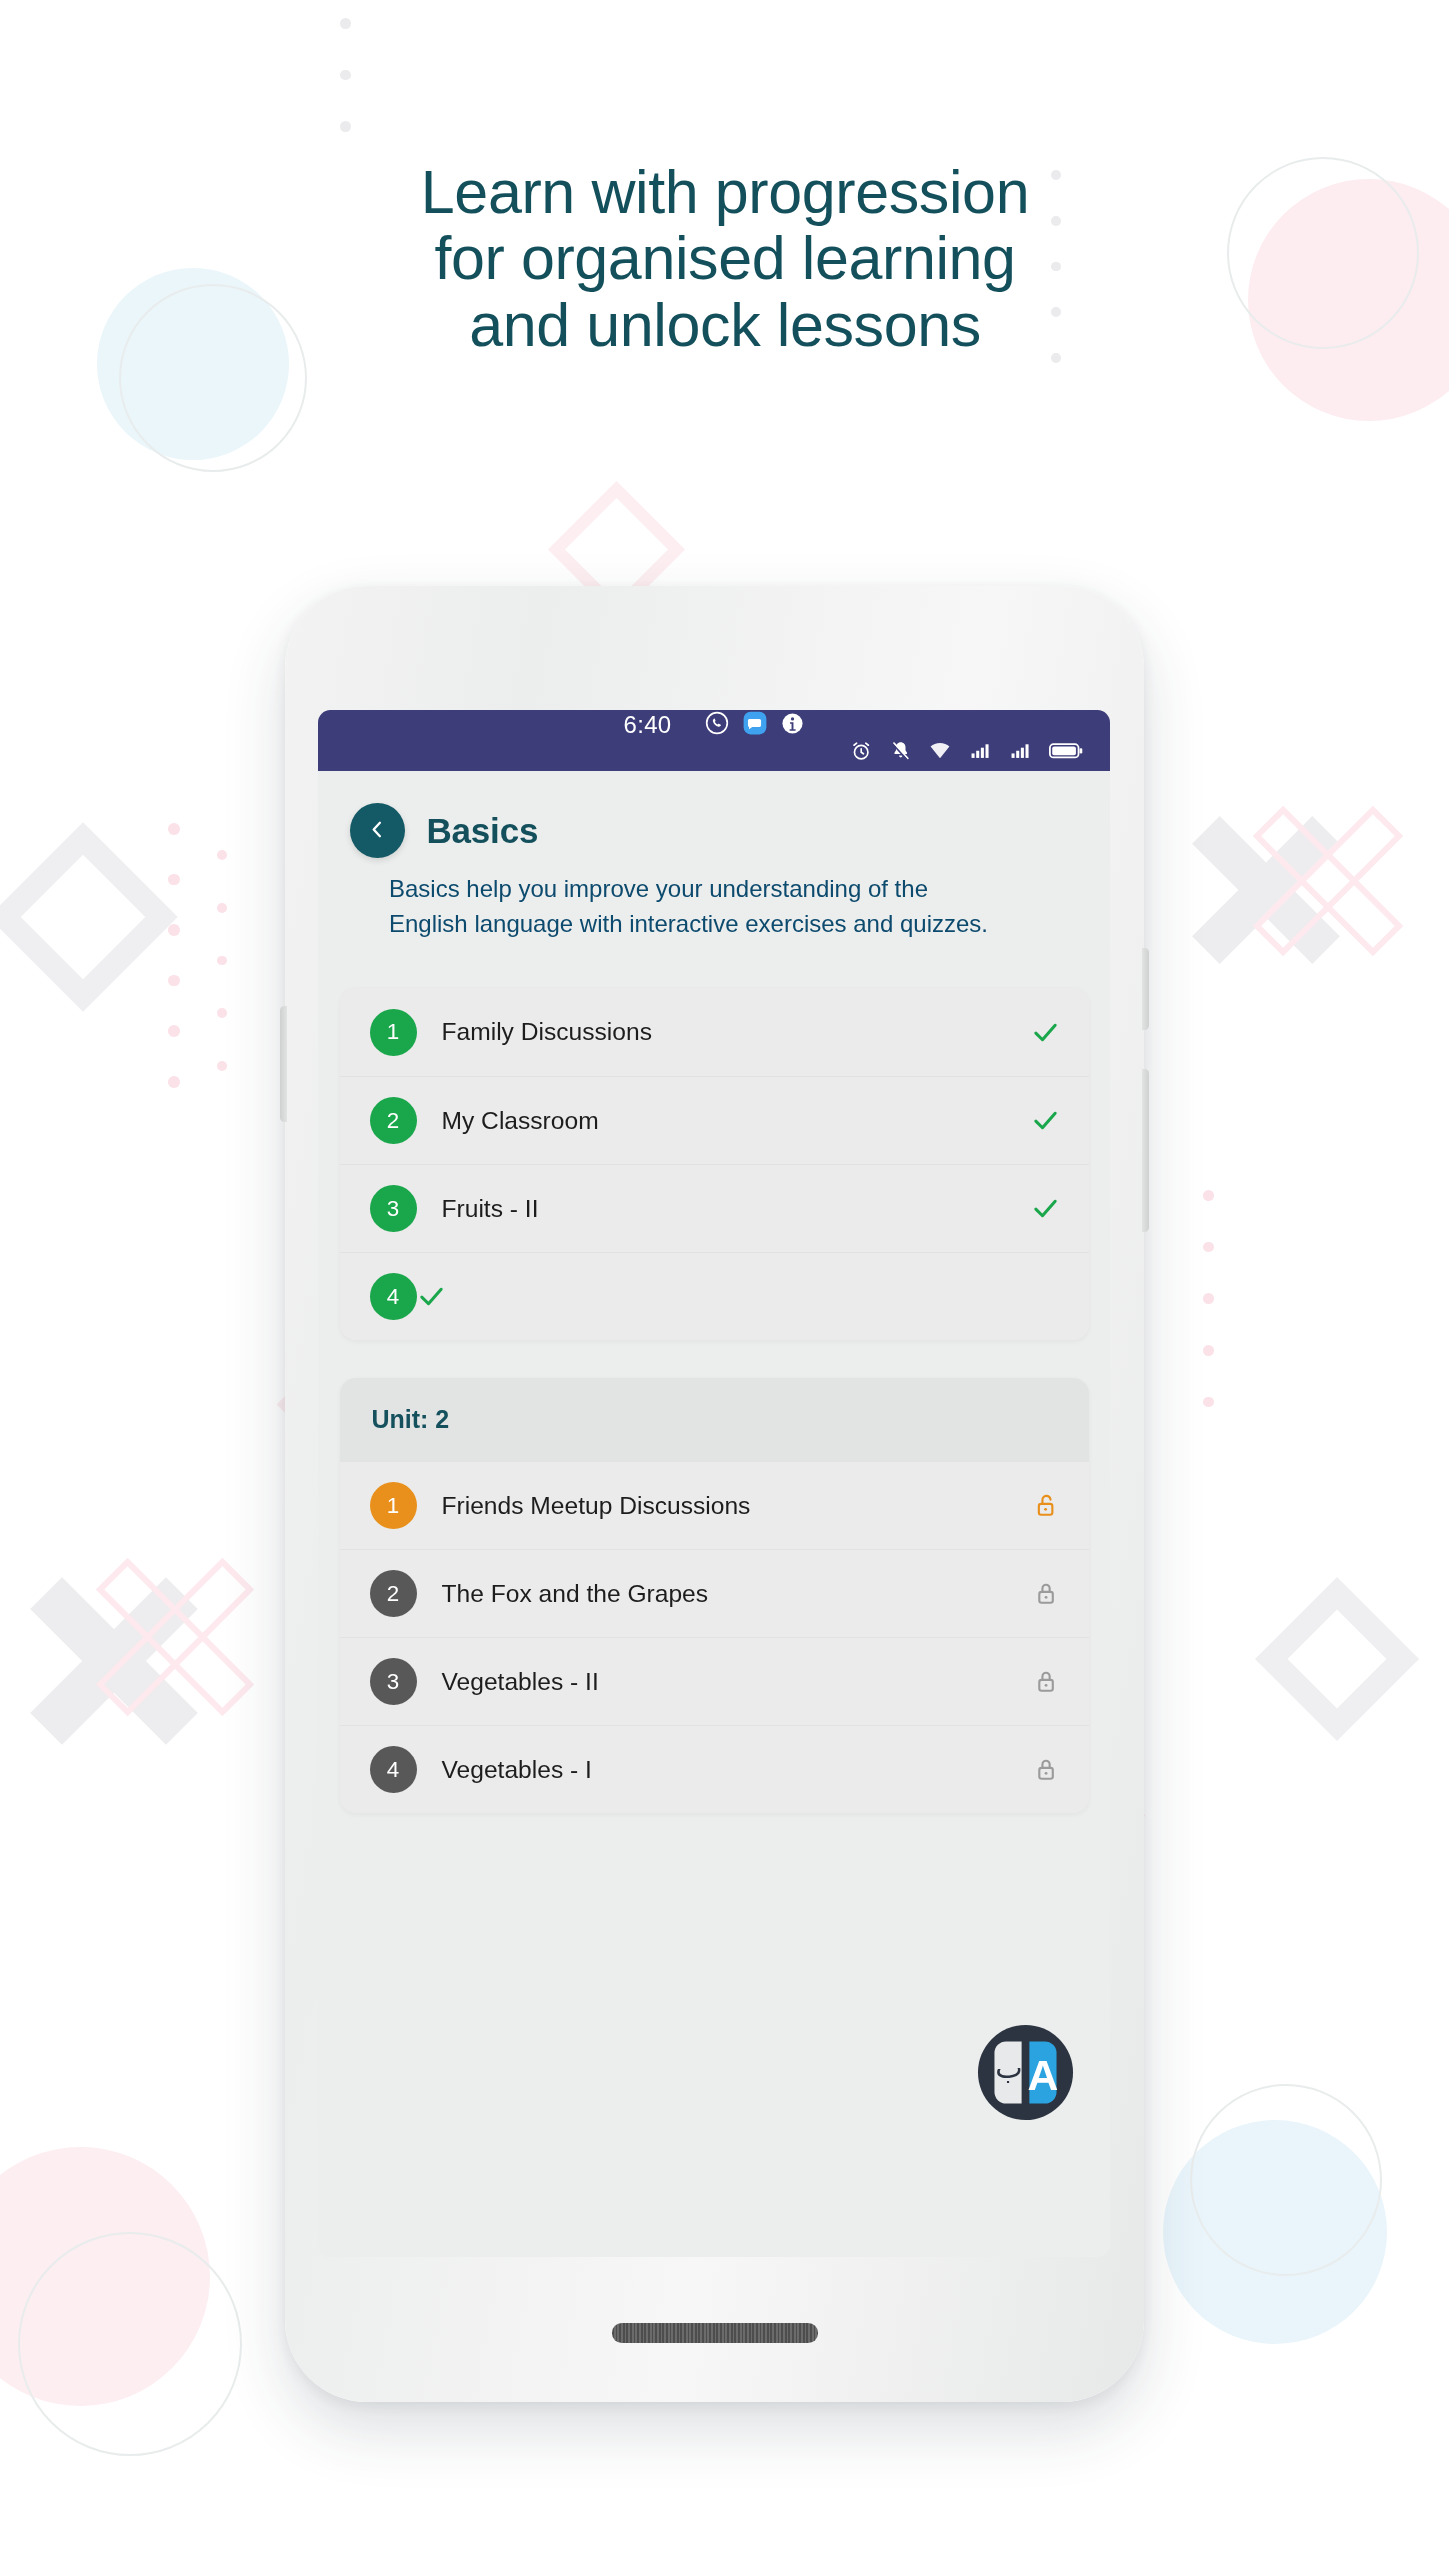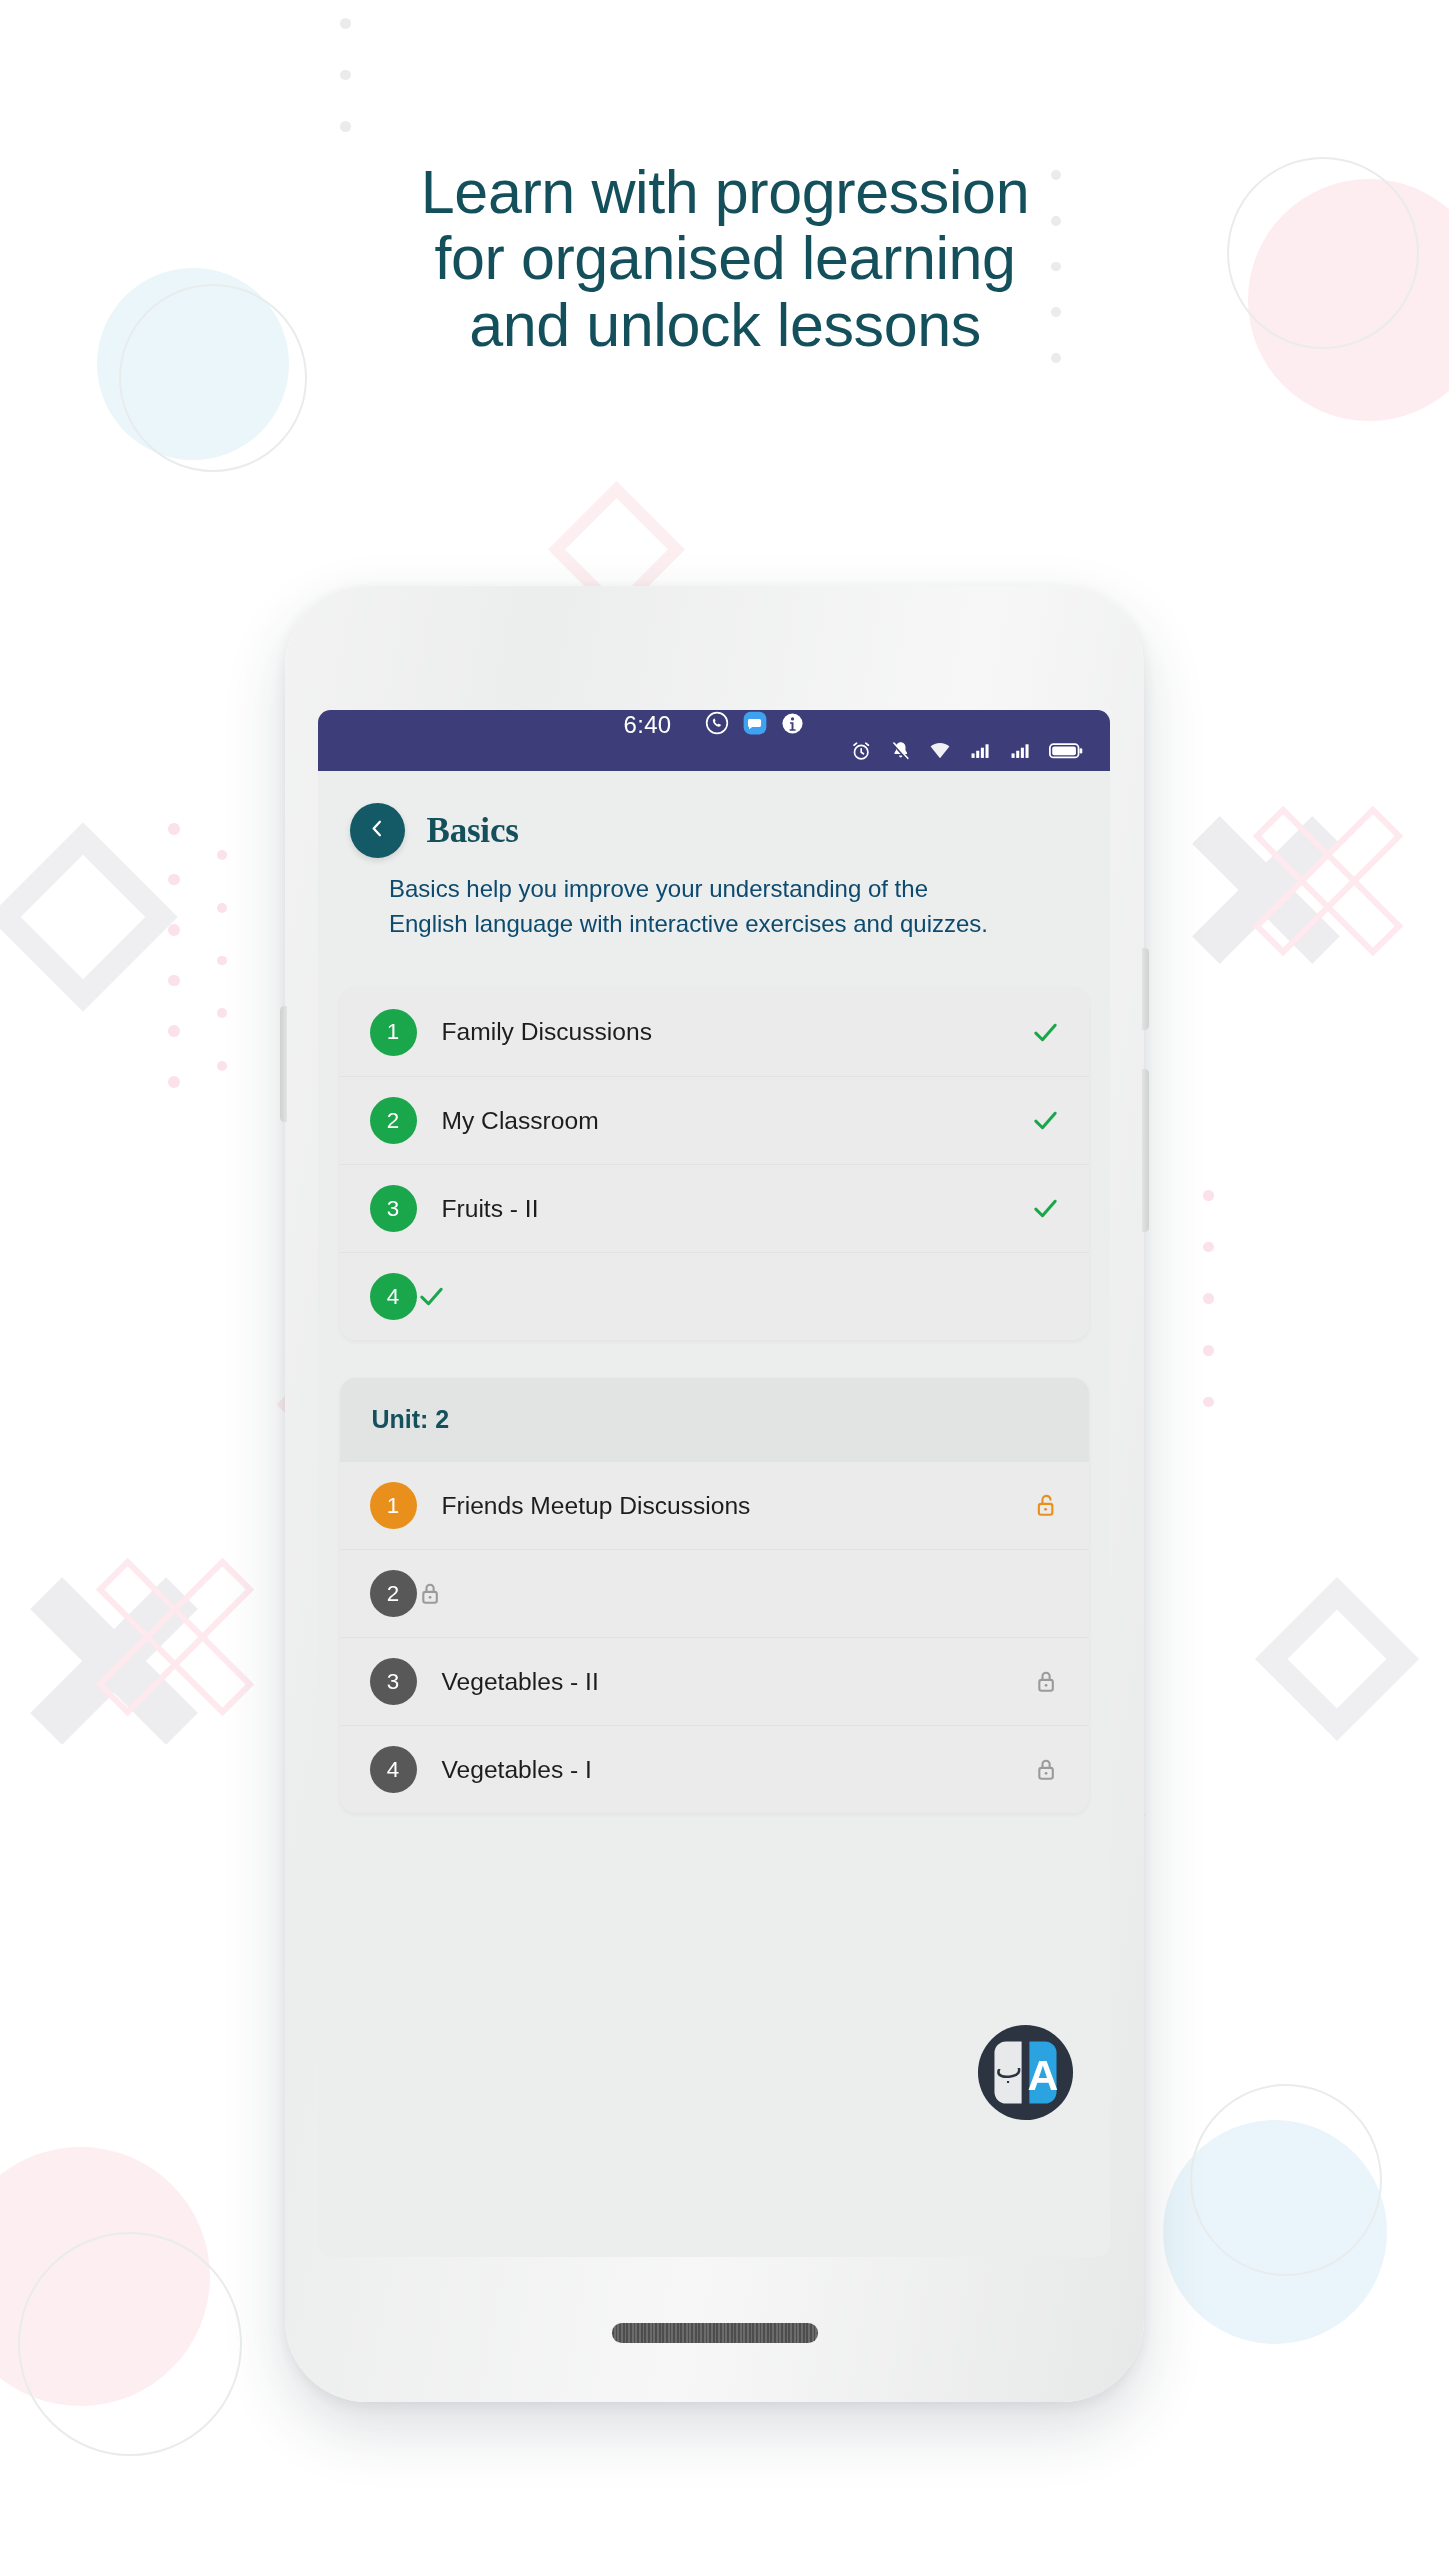--- a/index.html
+++ b/index.html
@@ -161,21 +161,20 @@
 
   
   .app-head {
     padding: 32px 0 0 0;
   }
   .head-row {
     display: flex;
     align-items: center;
     gap: 21.5px;
     padding-left: 32px;
-    font-family: Liberation Serif, serif;
   }
   .back-btn {
     width: 55px; height: 55px;
     border-radius: 50%;
     background: #145a66;
     display: flex; align-items: center; justify-content: center;
     flex: 0 0 auto;
     box-shadow: 0 2.7px 6.3px rgba(0,0,0,.12);
   }
   .page-title {
@@ -501,20 +500,21 @@
             <svg width="27" height="27" viewBox="0 0 24 24" fill="none" stroke="#e8901b" stroke-width="1.9">
                 <rect x="5.2" y="10.6" width="12" height="9.6" rx="2"></rect>
                 <path d="M8.4 10.6V7.3a3.6 3.6 0 0 1 7.2-.5" stroke-linecap="round"></path>
                 <circle cx="11.2" cy="15.4" r="1.25" fill="#e8901b" stroke="none"></circle>
               </svg>
           </div>
         </div>
 
         <div class="lesson">
           <div class="badge locked">2</div>
+          <div class="lesson-title">The Fox and the Grapes</div>
           <div class="lesson-status">
             <svg width="27" height="27" viewBox="0 0 24 24" fill="none" stroke="#9b9b9b" stroke-width="1.9">
                 <rect x="5.6" y="10.6" width="12" height="9.6" rx="2"></rect>
                 <path d="M8.4 10.6V7.4a3.2 3.2 0 0 1 6.4 0v3.2" stroke-linecap="round"></path>
                 <circle cx="11.6" cy="15.4" r="1.25" fill="#9b9b9b" stroke="none"></circle>
               </svg>
           </div>
         </div>
 
         <div class="lesson">

